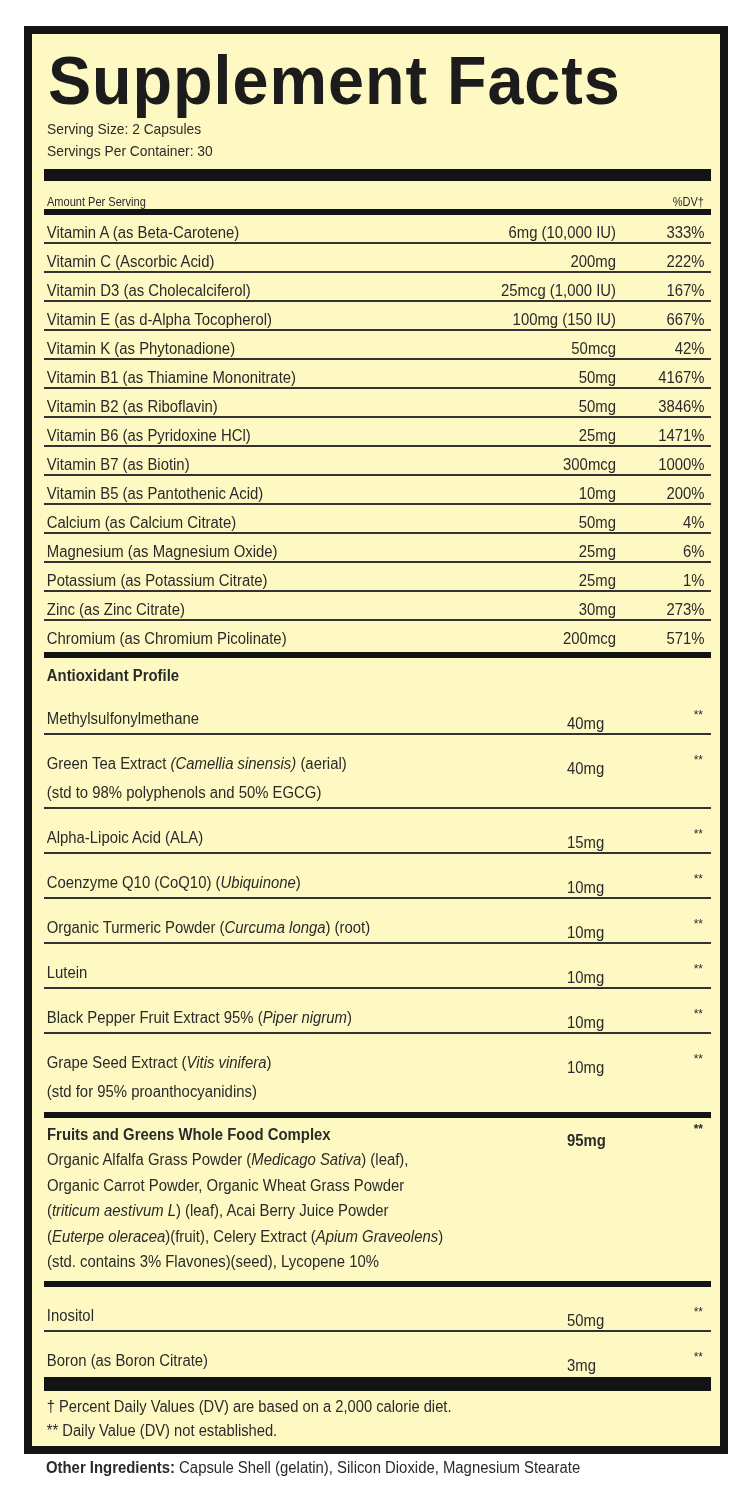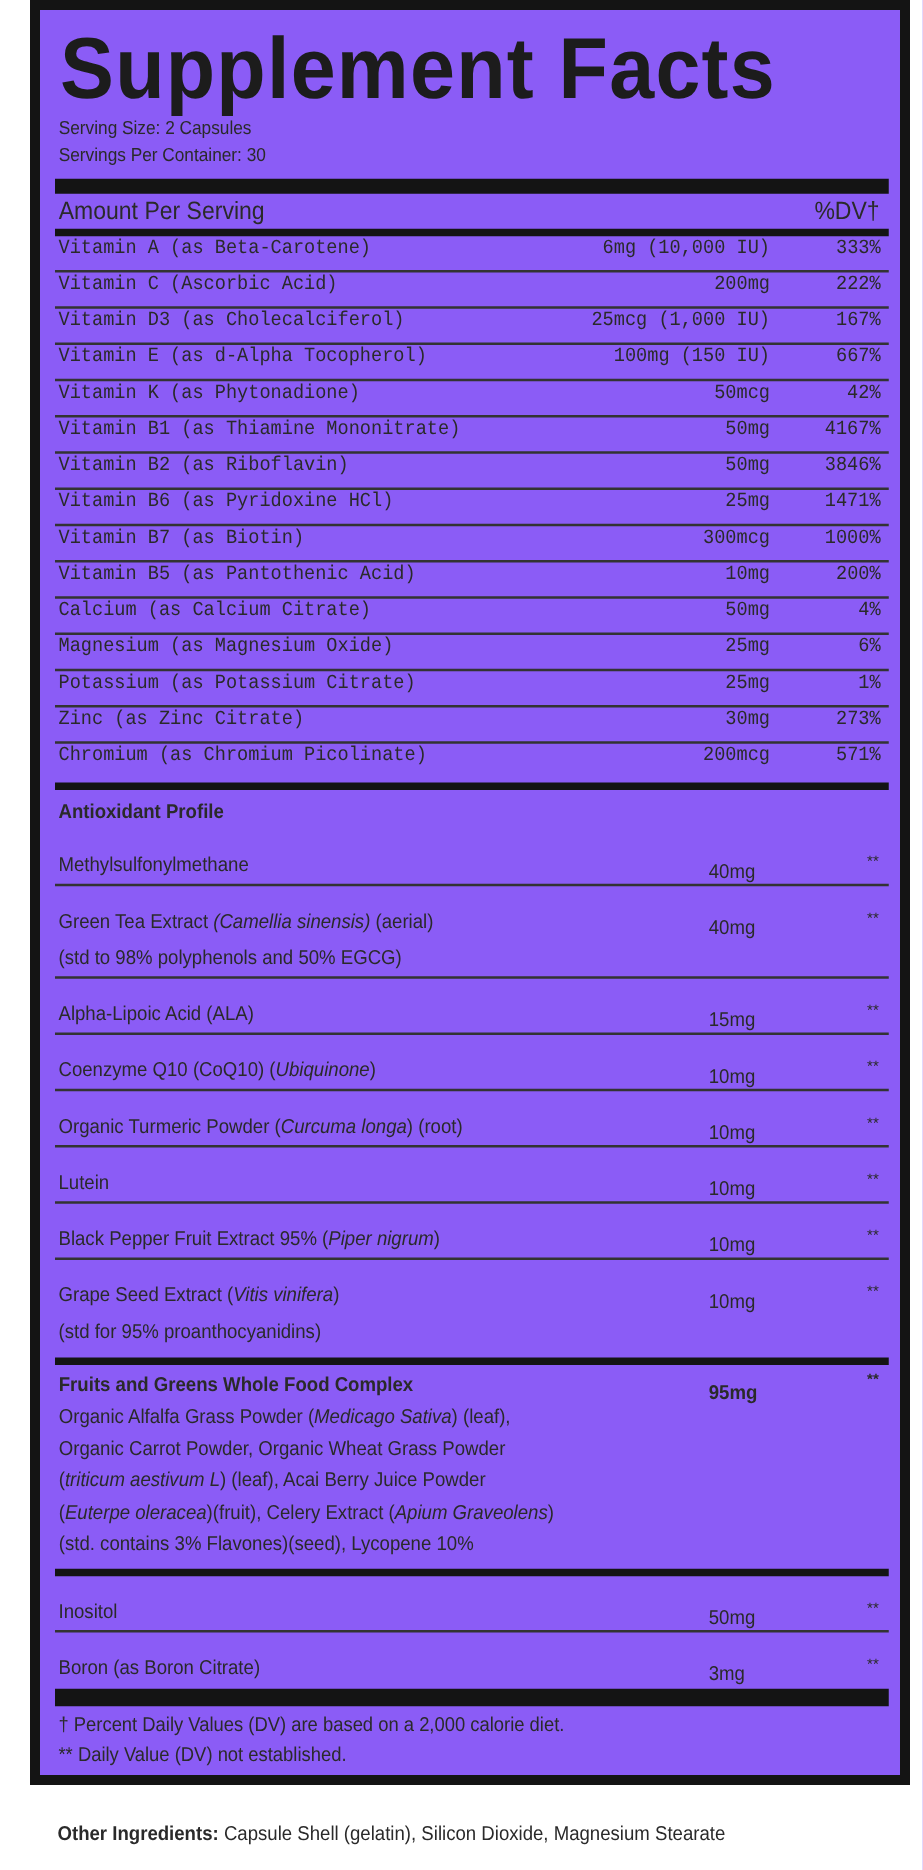--- a/index.html
+++ b/index.html
@@ -1,35 +1,35 @@
 <!DOCTYPE html>
 <html><head>
 <meta charset="utf-8">
 <style>
   html, body { margin:0; padding:0; background:#fff; }
   body { width:738px; height:1496px; position:relative; overflow:hidden;
          font-family:"Liberation Sans", sans-serif; color:#2a2a2a; }
-  .panel { position:absolute; left:24px; top:0; width:688px; height:1412px;
-           border:8px solid #141414; background:#8b5cf6; }
+  .panel { position:absolute; left:24px; top:26px; width:688px; height:1412px;
+           border:8px solid #141414; background:#fef9c3; }
   .inner { position:absolute; left:12px; top:0; width:667px; }
   .title { font-family:"Liberation Sans", sans-serif; font-weight:700; color:#1c1c1c;
            font-size:66px; line-height:76px; letter-spacing:1px; white-space:nowrap;
            transform:scaleX(0.98) scaleY(1.05); transform-origin:left top;
            margin:6px 0 0 4px; height:78px; }
   .serving { font-size:15px; line-height:22px; margin-left:3px; transform:scaleX(0.92);
              transform-origin:left; color:#2a2a2a; }
   .bar12 { height:12px; background:#141414; }
   .bar6  { height:6px;  background:#141414; }
   .bar14 { height:14px; background:#141414; }
-  .hdr { height:28px; display:flex; align-items:center; justify-content:space-between;
-         font-size:20px; padding:0 7px 0 3px; }
+  .hdr { height:28px; display:flex; align-items:flex-end; justify-content:space-between;
+         font-size:12px; padding:0 7px 0 3px; }
   .hdr span { transform:scaleX(0.92); transform-origin:left; display:inline-block; }
   .hdr span.r { transform-origin:right; }
-  .row { display:flex; align-items:flex-start; height:27px; border-bottom:2px solid #333;
-         font-size:16px; white-space:nowrap;font-family:Liberation Mono, monospace; }
+  .row { display:flex; align-items:flex-end; height:27px; border-bottom:2px solid #333;
+         font-size:16px; white-space:nowrap; }
   .row.last { border-bottom:none; }
   .row .n { flex:1; padding-left:3px; transform:scaleX(0.93); transform-origin:left; }
   .row .a { width:160px; text-align:right; transform:scaleX(0.93); transform-origin:right; }
   .row .d { width:88px; text-align:right; padding-right:7px; transform:scaleX(0.93); transform-origin:right; }
   .sechead { font-weight:700; font-size:16px; height:32px; line-height:36px; padding-left:3px;
              transform:scaleX(0.93); transform-origin:left; }
   .arow { position:relative; border-bottom:2px solid #333; font-size:16px; white-space:nowrap;margin-top:14px; }
   .arow.last { border-bottom:none; }
   .arow .line { height:29px; line-height:30px; padding-left:3px; transform:scaleX(0.93); transform-origin:left; }
   .arow .amt { position:absolute; left:523px; top:5px; line-height:30px; transform:scaleX(0.93); transform-origin:left; }

